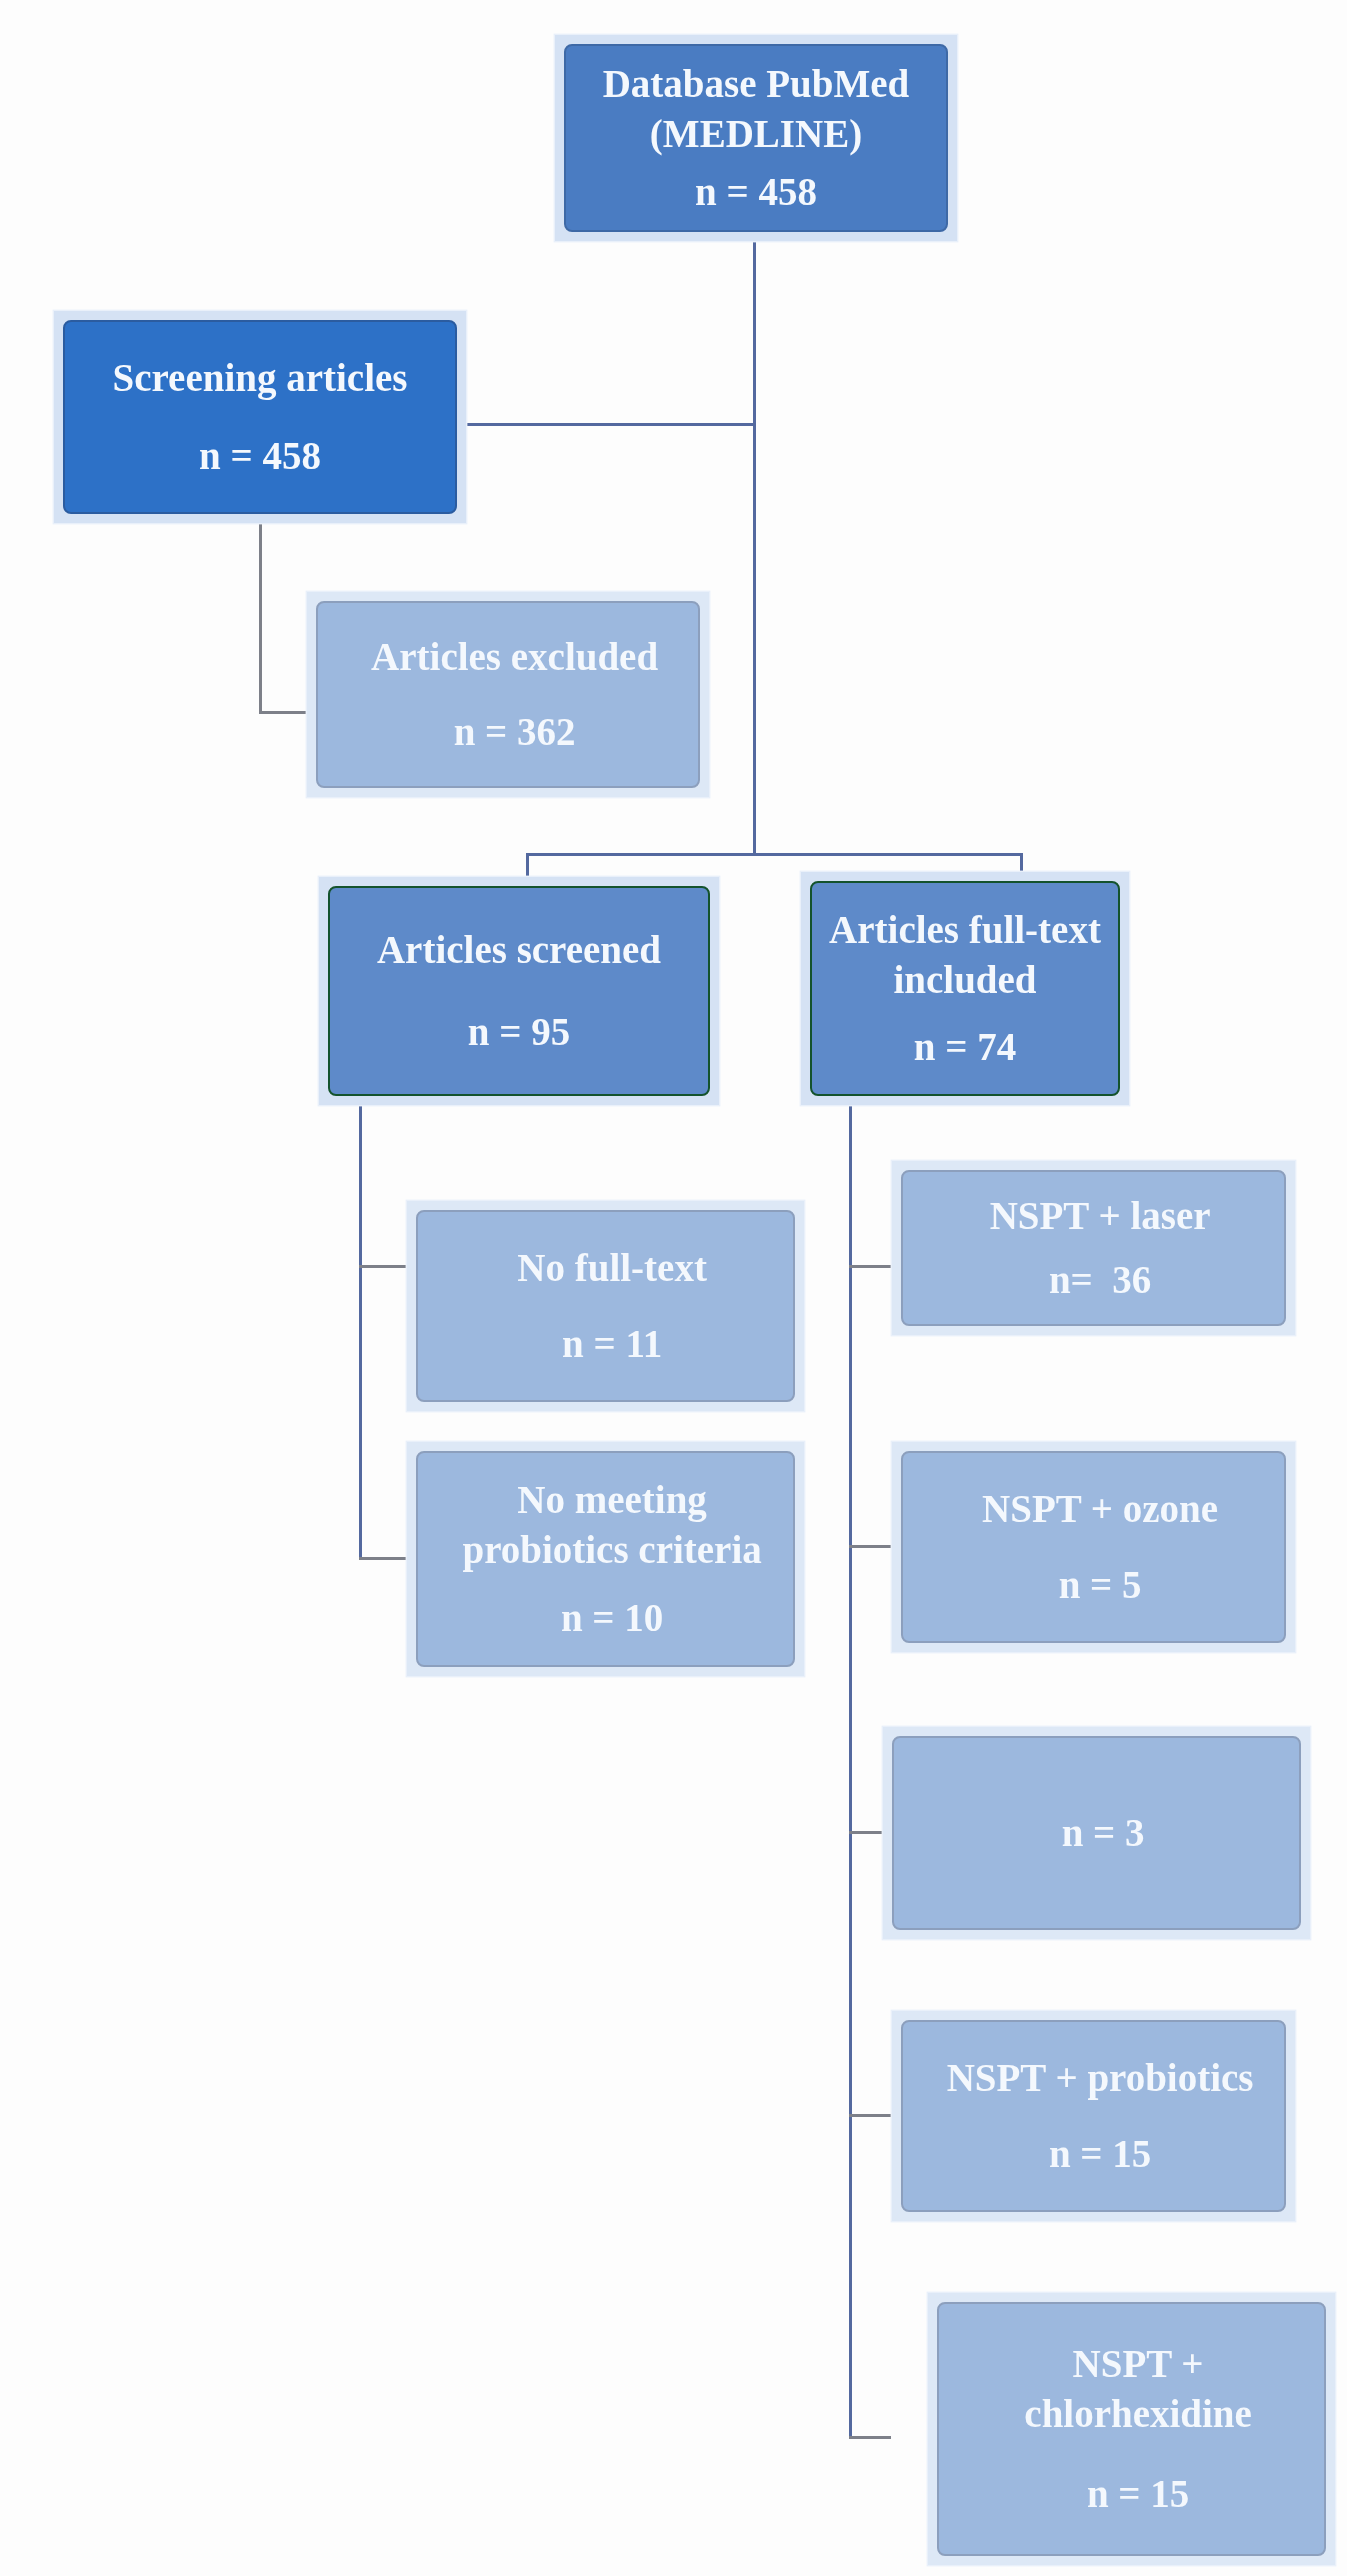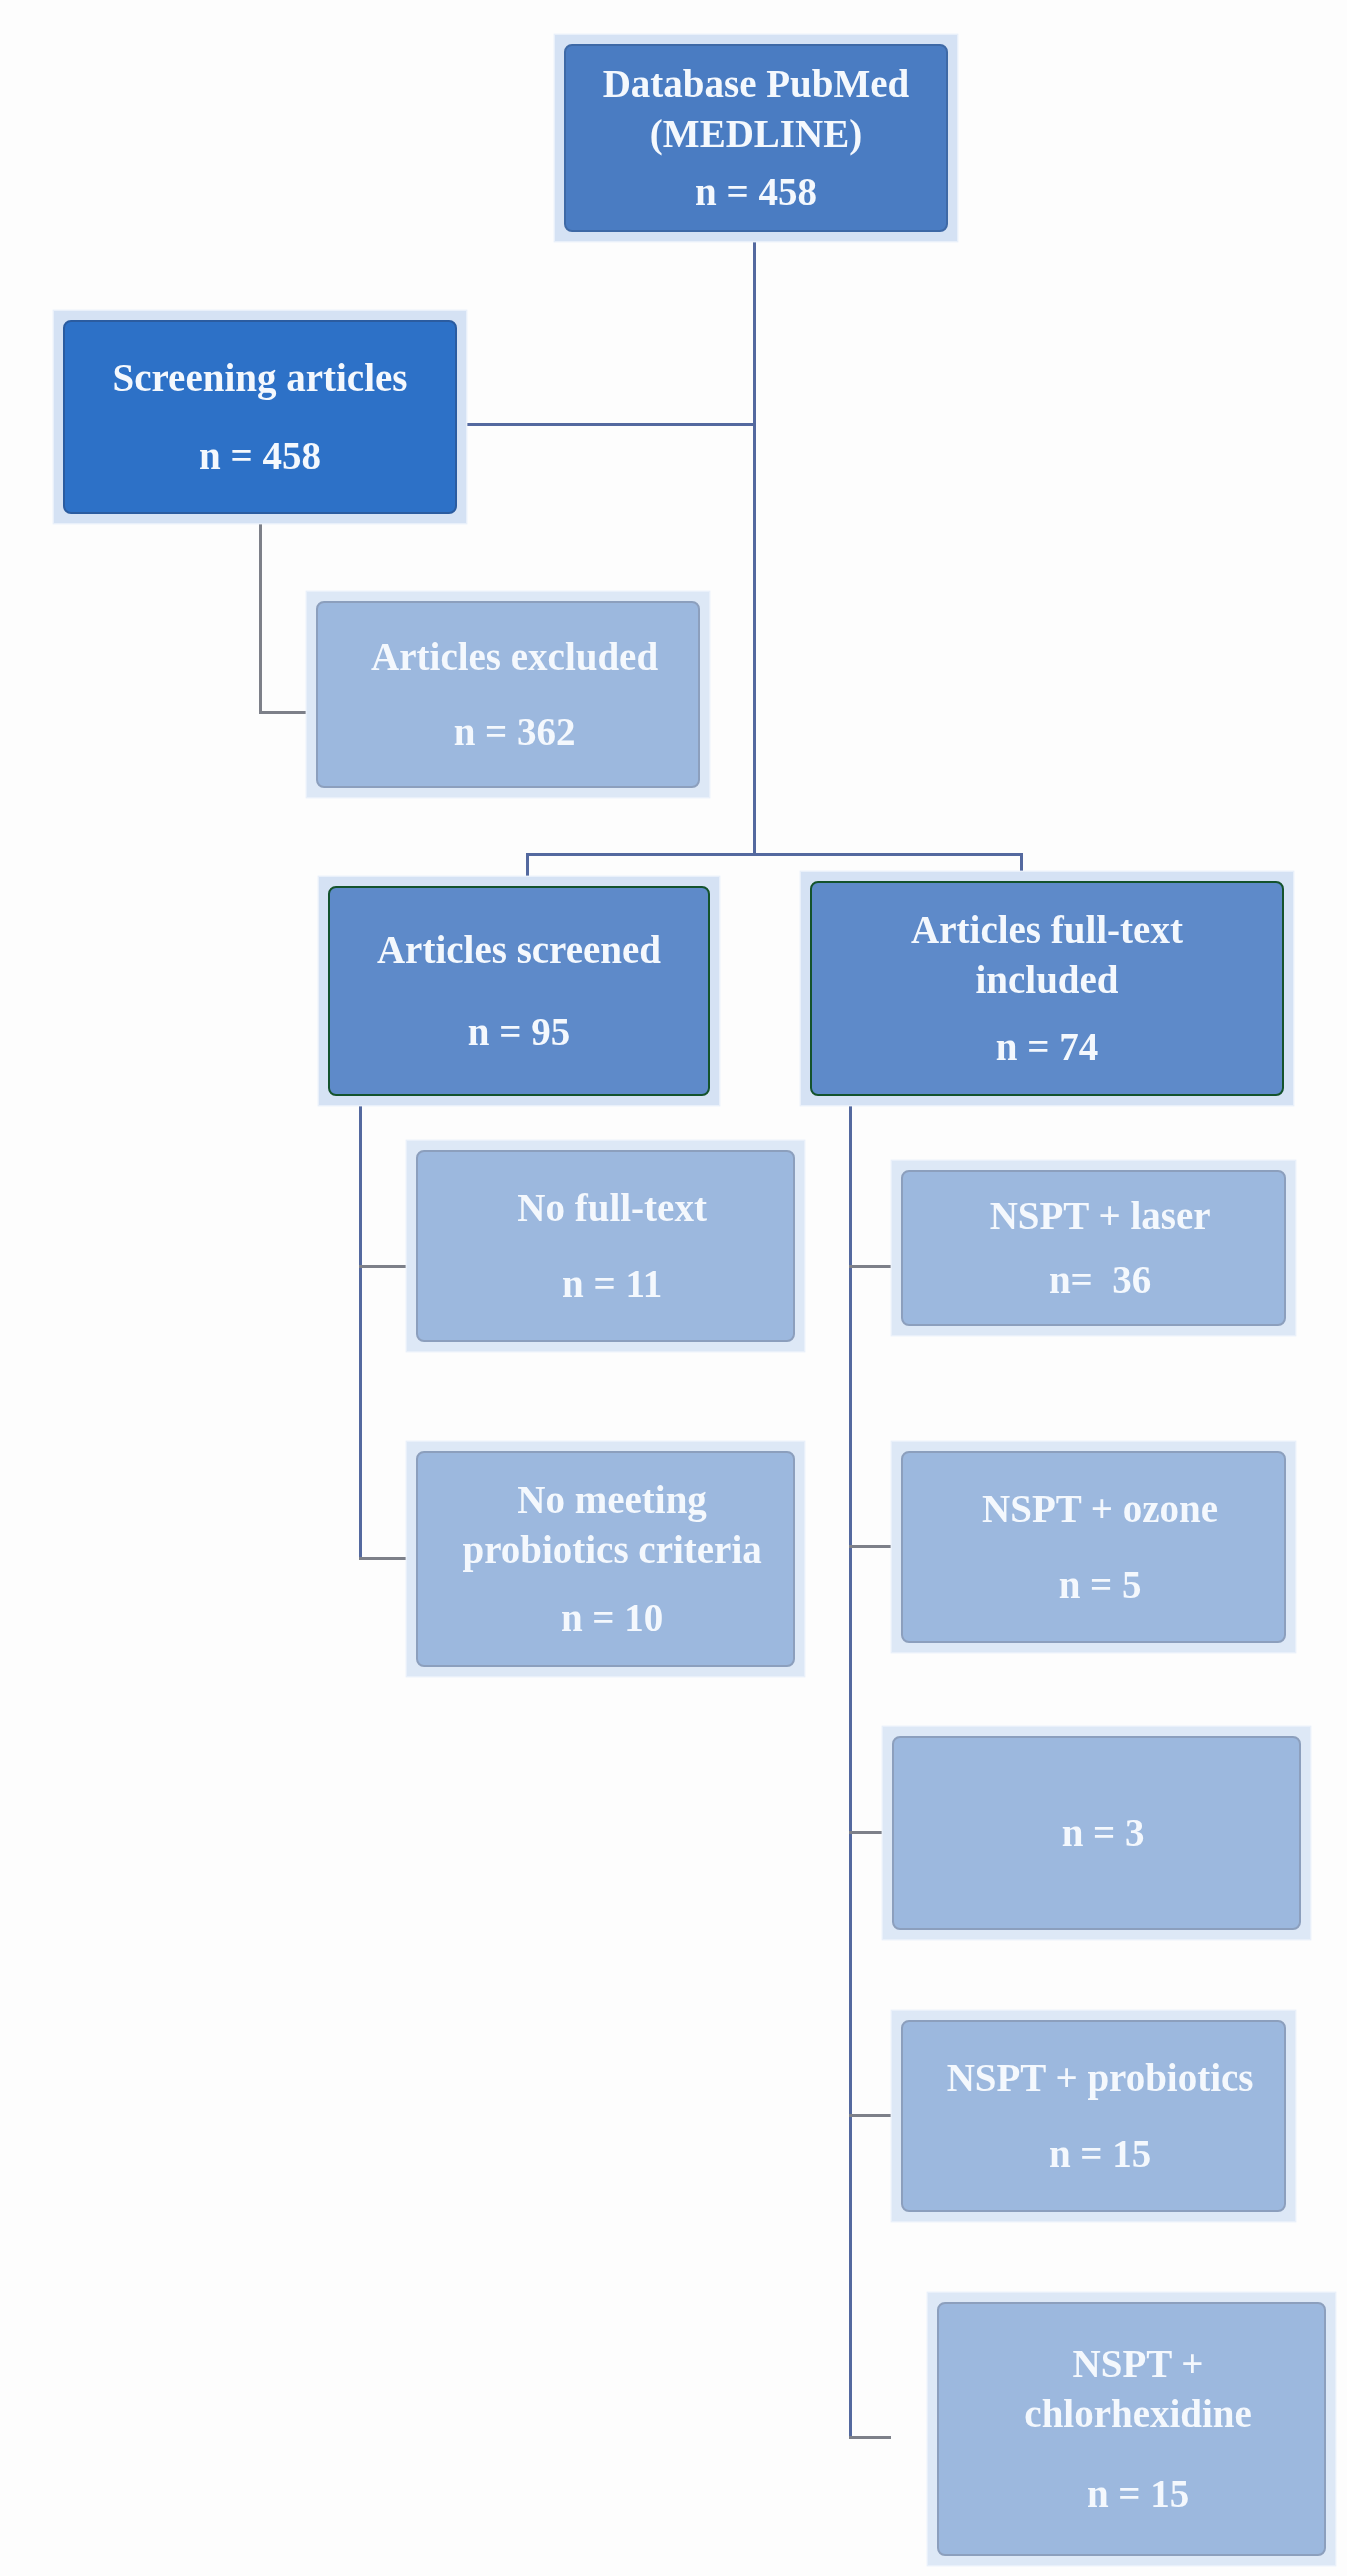--- a/index.html
+++ b/index.html
@@ -86,29 +86,29 @@
     </div>
   </div>
 
   <div class="node v-mid" style="left:319px;top:877px;width:400px;height:228px">
     <div class="inner">
       <div class="label">Articles screened</div>
       <div class="count">n = 95</div>
     </div>
   </div>
 
-  <div class="node v-mid" style="left:801px;top:872px;width:492px;height:233px">
+  <div class="node v-mid" style="left:801px;top:872px;width:328px;height:233px">
     <div class="inner">
       <div class="label">Articles full-text
 included</div>
       <div class="count">n = 74</div>
     </div>
   </div>
 
-  <div class="node v-light" style="left:407px;top:1141px;width:397px;height:210px">
+  <div class="node v-light" style="left:407px;top:1201px;width:397px;height:210px">
     <div class="inner">
       <div class="label">No full-text</div>
       <div class="count">n = 11</div>
     </div>
   </div>
 
   <div class="node v-light" style="left:407px;top:1442px;width:397px;height:234px">
     <div class="inner">
       <div class="label">No meeting
 probiotics criteria</div>

